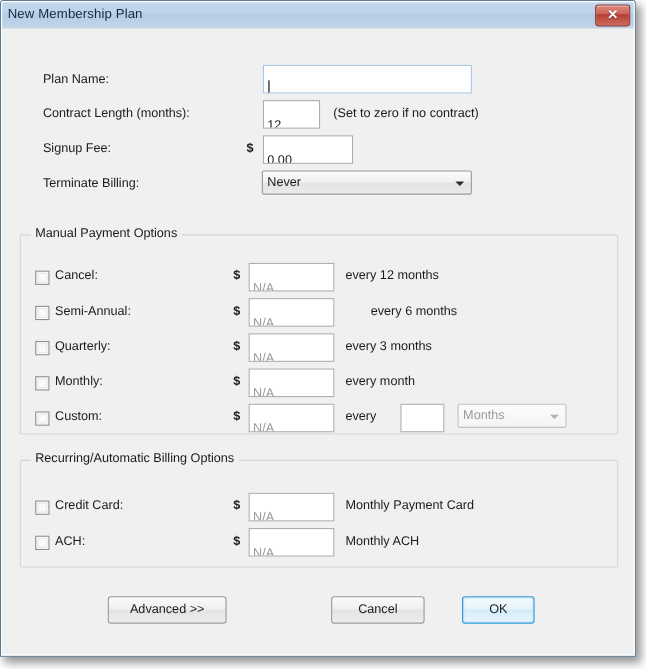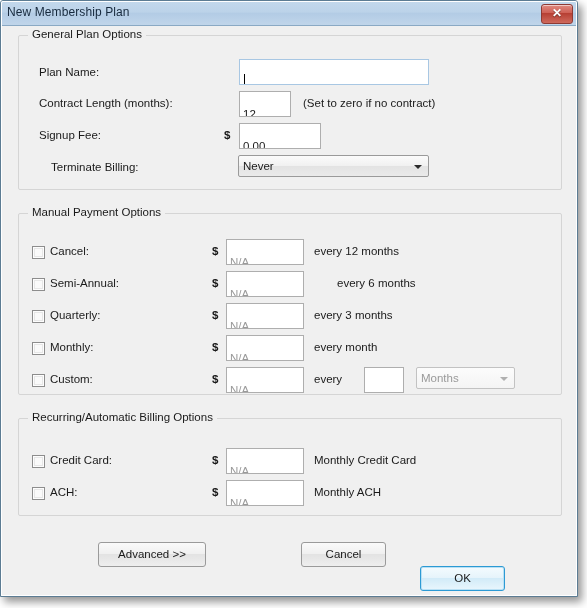--- a/index.html
+++ b/index.html
@@ -218,36 +218,33 @@
 
   <div id="titlebar">
     <div id="title-text">New Membership Plan</div>
     <div id="close-button">
       <div id="close-x">✕</div>
     </div>
   </div>
 
   <div id="client">
 
-    <div class="groupbox" style="left:17px; top:9px; width:544px; height:155px;">
-      <div class="group-title">General Plan Options</div>
-    </div>
 
     <div class="label" style="left:38px; top:40px;">Plan Name:</div>
     <div class="textbox focused" style="left:238px; top:33px; width:190px;"><span class="caret"></span></div>
 
     <div class="label" style="left:38px; top:71px;">Contract Length (months):</div>
     <div class="textbox" style="left:238px; top:65px; width:52px;">12</div>
     <div class="label" style="left:302px; top:71px;">(Set to zero if no contract)</div>
 
     <div class="label" style="left:38px; top:103px;">Signup Fee:</div>
     <div class="dollar" style="left:223px; top:103px;">$</div>
     <div class="textbox" style="left:238px; top:97px; width:82px;">0.00</div>
 
-    <div class="label" style="left:50px; top:135px;text-align:center;">Terminate Billing:</div>
+    <div class="label" style="left:38px; top:135px;text-align:center;">Terminate Billing:</div>
     <div class="combo" style="left:237px; top:129px; width:191px;">
       <span>Never</span>
       <span class="arrow"></span>
     </div>
 
     <div class="groupbox" style="left:17px; top:187px; width:544px; height:182px;">
       <div class="group-title">Manual Payment Options</div>
     </div>
 
     <div class="checkbox" style="left:31px; top:220px;"></div>
@@ -286,26 +283,26 @@
     </div>
 
     <div class="groupbox" style="left:17px; top:392px; width:544px; height:98px;">
       <div class="group-title">Recurring/Automatic Billing Options</div>
     </div>
 
     <div class="checkbox" style="left:31px; top:429px;"></div>
     <div class="label" style="left:49px; top:428px;">Credit Card:</div>
     <div class="dollar" style="left:211px; top:428px;">$</div>
     <div class="textbox placeholder" style="left:225px; top:422px; width:78px;">N/A</div>
-    <div class="label" style="left:313px; top:428px;">Monthly Credit Card</div>
+    <div class="label" style="left:313px; top:428px;">Monthly Payment Card</div>
 
     <div class="checkbox" style="left:31px; top:461px;"></div>
     <div class="label" style="left:49px; top:460px;">ACH:</div>
     <div class="dollar" style="left:211px; top:460px;">$</div>
     <div class="textbox placeholder" style="left:225px; top:454px; width:78px;">N/A</div>
     <div class="label" style="left:313px; top:460px;">Monthly ACH</div>
 
     <div class="button" style="left:97px; top:516px; width:108px;">Advanced &gt;&gt;</div>
     <div class="button" style="left:300px; top:516px; width:85px;">Cancel</div>
-    <div class="button default" style="left:419px; top:540px; width:85px;">OK</div>
+    <div class="button default" style="left:419px; top:516px; width:66px;">OK</div>
 
   </div>
 </div>
 
 </body></html>

